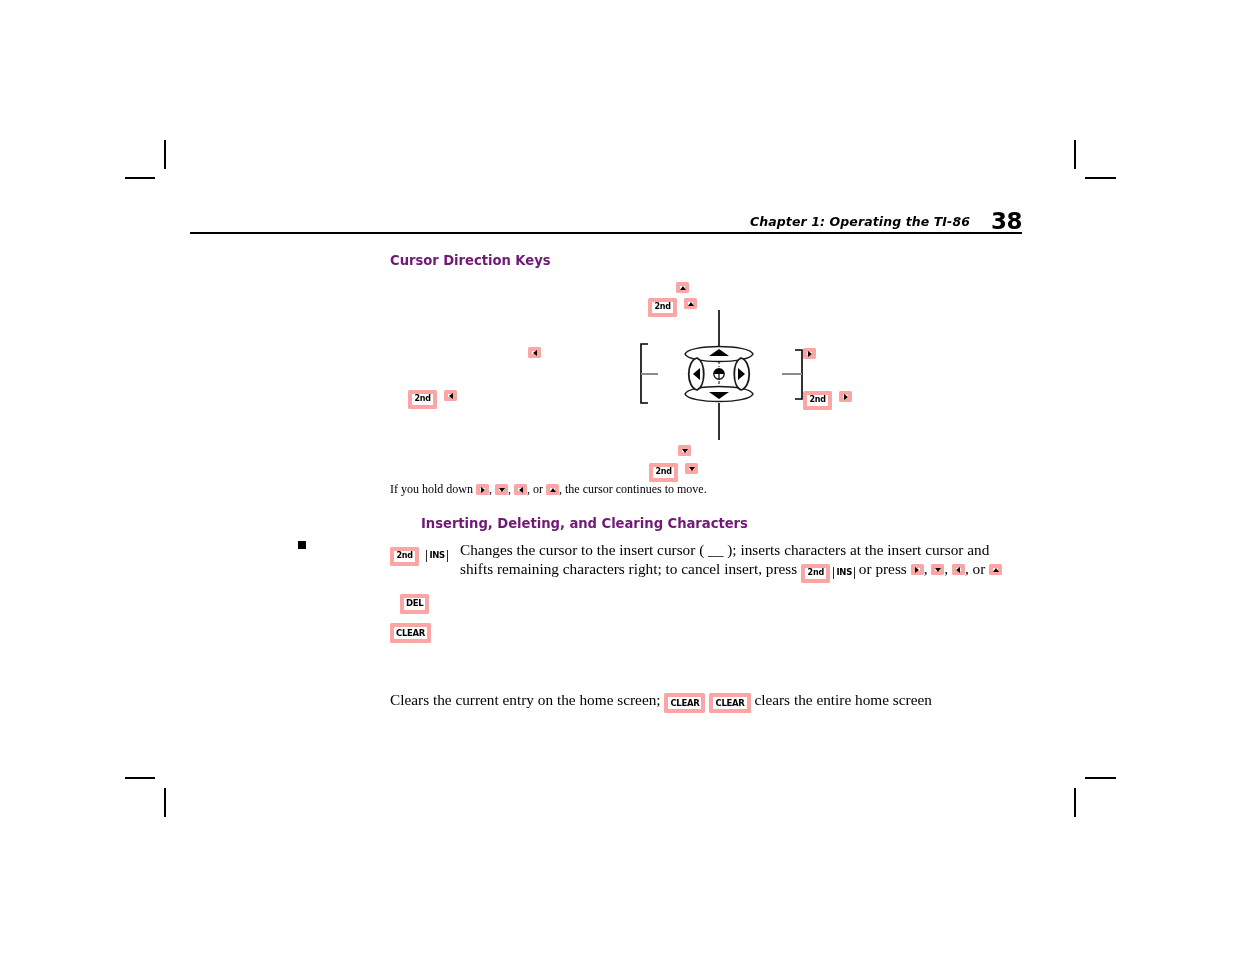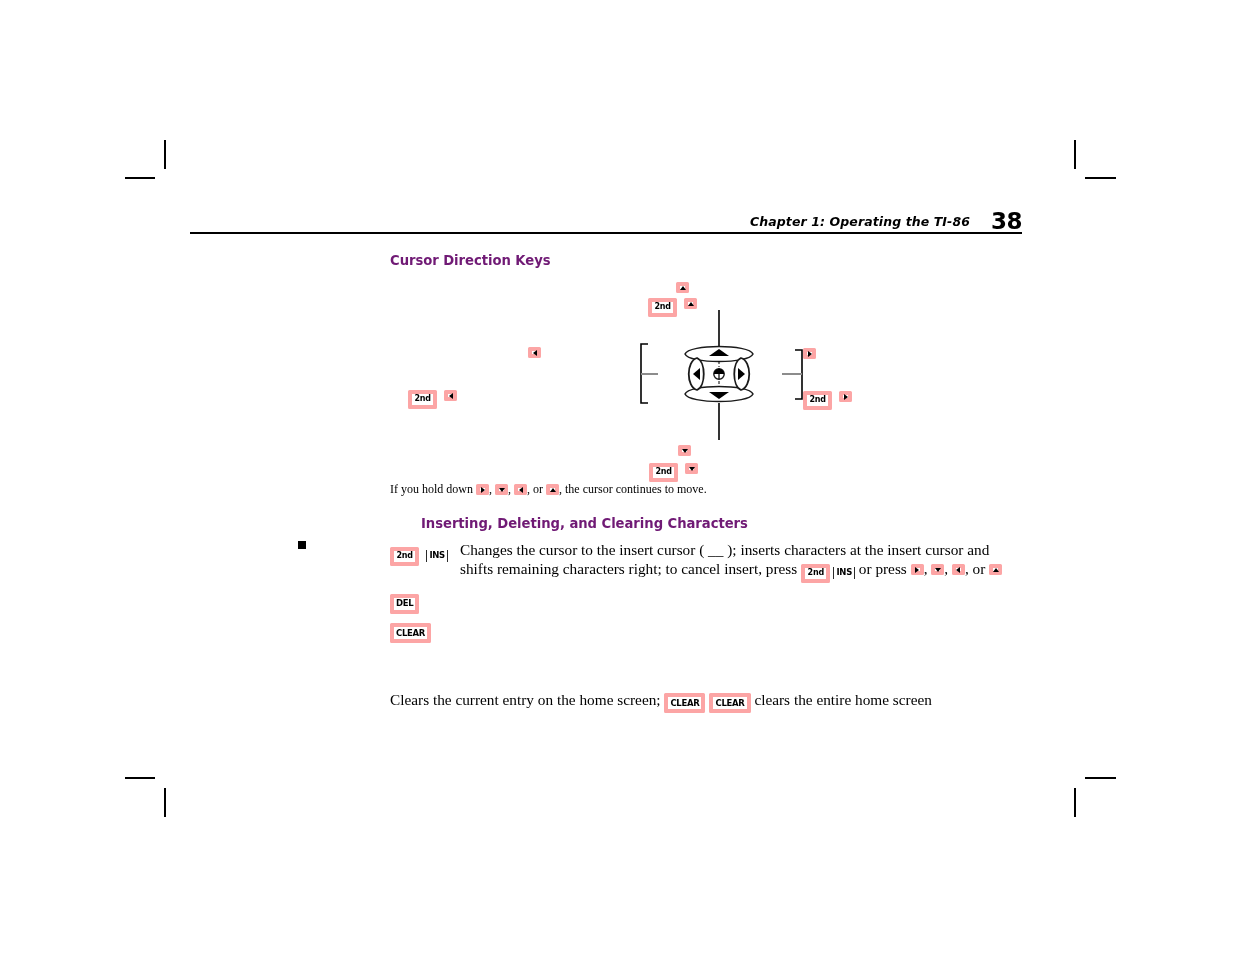--- a/index.html
+++ b/index.html
@@ -295,21 +295,21 @@
 
   <div class="def-row">
     <div class="def-term">
       <span class="key second">2nd</span>
       <span class="key alt" style="margin-left:3px;">INS</span>
     </div>
     <div class="def-desc"><span>Changes the cursor to the insert cursor ( </span><span>__</span><span> ); inserts characters at the insert cursor and shifts remaining characters right; to cancel insert, press </span><span class="key second">2nd</span><span class="key alt" style="margin-left:3px;">INS</span><span> or press </span><span class="key arrow"><span class="tri right"></span></span><span>, </span><span class="key arrow"><span class="tri down"></span></span><span>, </span><span class="key arrow"><span class="tri left"></span></span><span>, or </span><span class="key arrow"><span class="tri up"></span></span>
     </div>
   </div>
 
-  <div class="def-row" style="margin-top:5px;">
+  <div class="def-row" style="margin-top:5px;margin-left:10px;">
     <div class="def-term">
       <span class="key word">DEL</span>
     </div>
   </div>
 
   <div class="def-row" style="margin-top:4px;flex-direction:column;">
     <div class="def-term">
       <span class="key word">CLEAR</span>
     </div>
     <div class="def-desc"><span>Clears the current entry on the home screen; </span><span class="key word">CLEAR</span><span class="key word" style="margin-left:4px;">CLEAR</span><span> clears the entire home screen</span>

